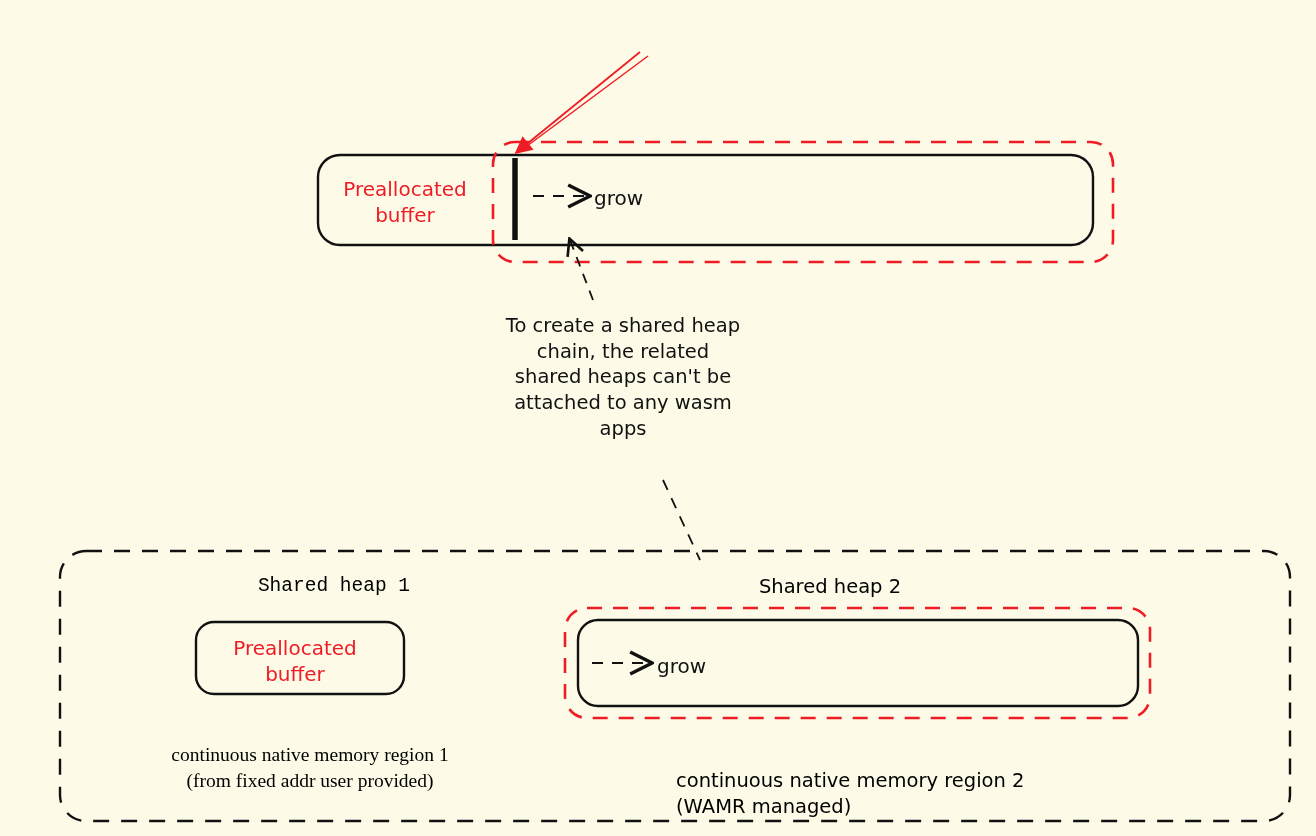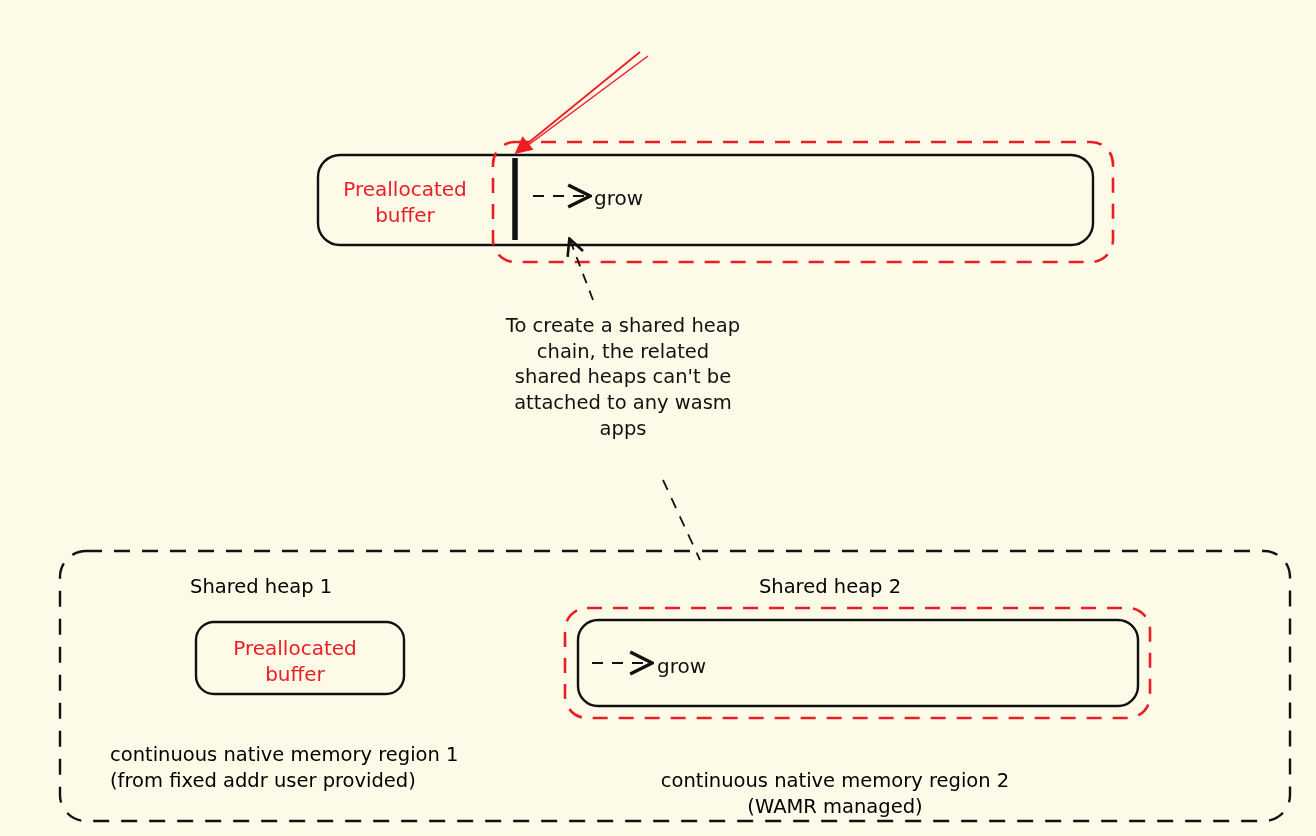--- a/index.html
+++ b/index.html
@@ -61,21 +61,22 @@
     left: 488px; top: 313px;
     width: 270px;
     font-size: 19.5px;
     text-align: center;
     color: #111;
   }
   #heap1-title {
     left: 190px; top: 574px;
     width: 220px;
     font-size: 19.5px;
-    text-align: left;
+    text-align: right;
+    font-family: Liberation Mono, monospace;
   }
   #heap2-title {
     left: 680px; top: 574px;
     width: 300px;
     font-size: 19.5px;
     text-align: center;
   }
   #prealloc-bottom {
     left: 205px; top: 635px;
     width: 180px;
@@ -85,27 +86,27 @@
   }
   #grow-bottom {
     left: 657px; top: 653px;
     font-size: 20px;
     color: #111;
   }
   #region1-cap {
     left: 110px; top: 742px;
     width: 400px;
     font-size: 19.5px;
-    text-align: left;
+    text-align: center;
+    font-family: Liberation Serif, serif;
   }
   #region2-cap {
-    left: 650px; top: 768px;
+    left: 676px; top: 768px;
     width: 370px;
     font-size: 19.5px;
-    text-align: center;
   }
 </style>
 </head>
 <body>
 
 <div class="canvas">
 
   <svg class="layer" viewBox="0 0 1316 836">
     <defs>
       <marker id="arrow-open" viewBox="0 0 12 12" refX="10" refY="6" markerWidth="12" markerHeight="12" orient="auto-start-reverse">

